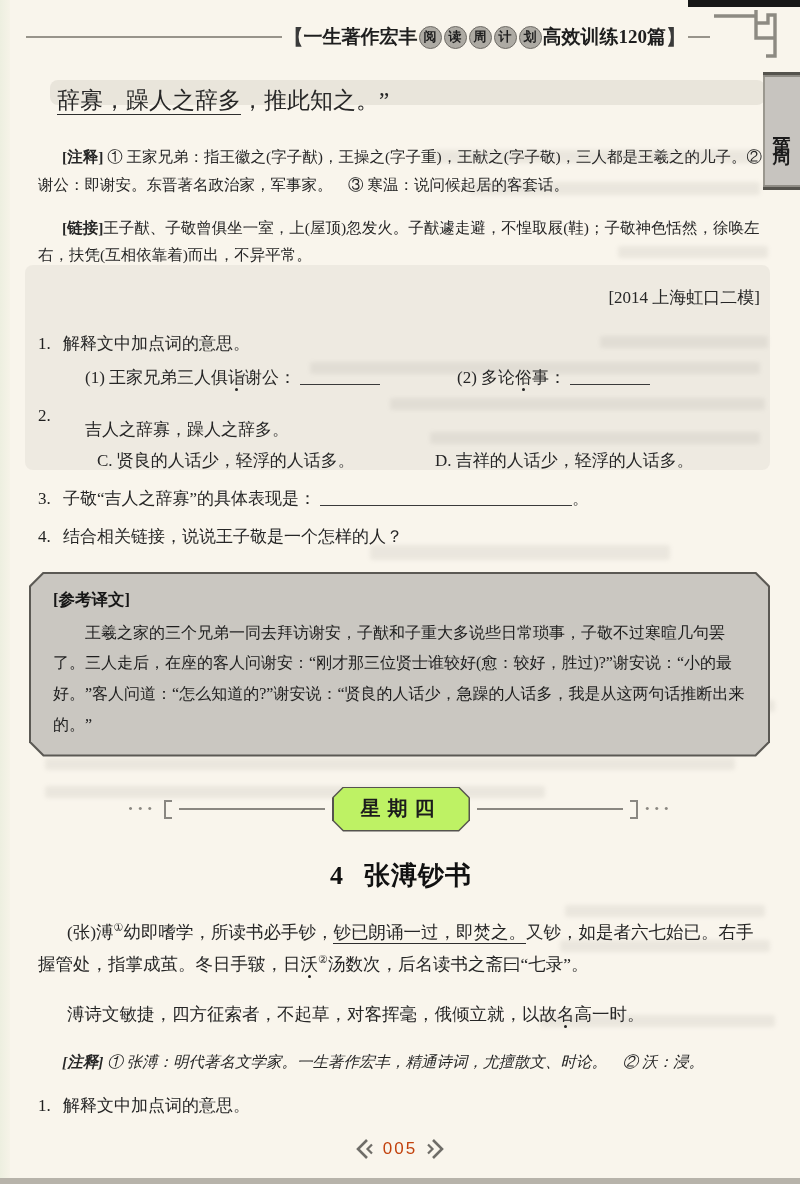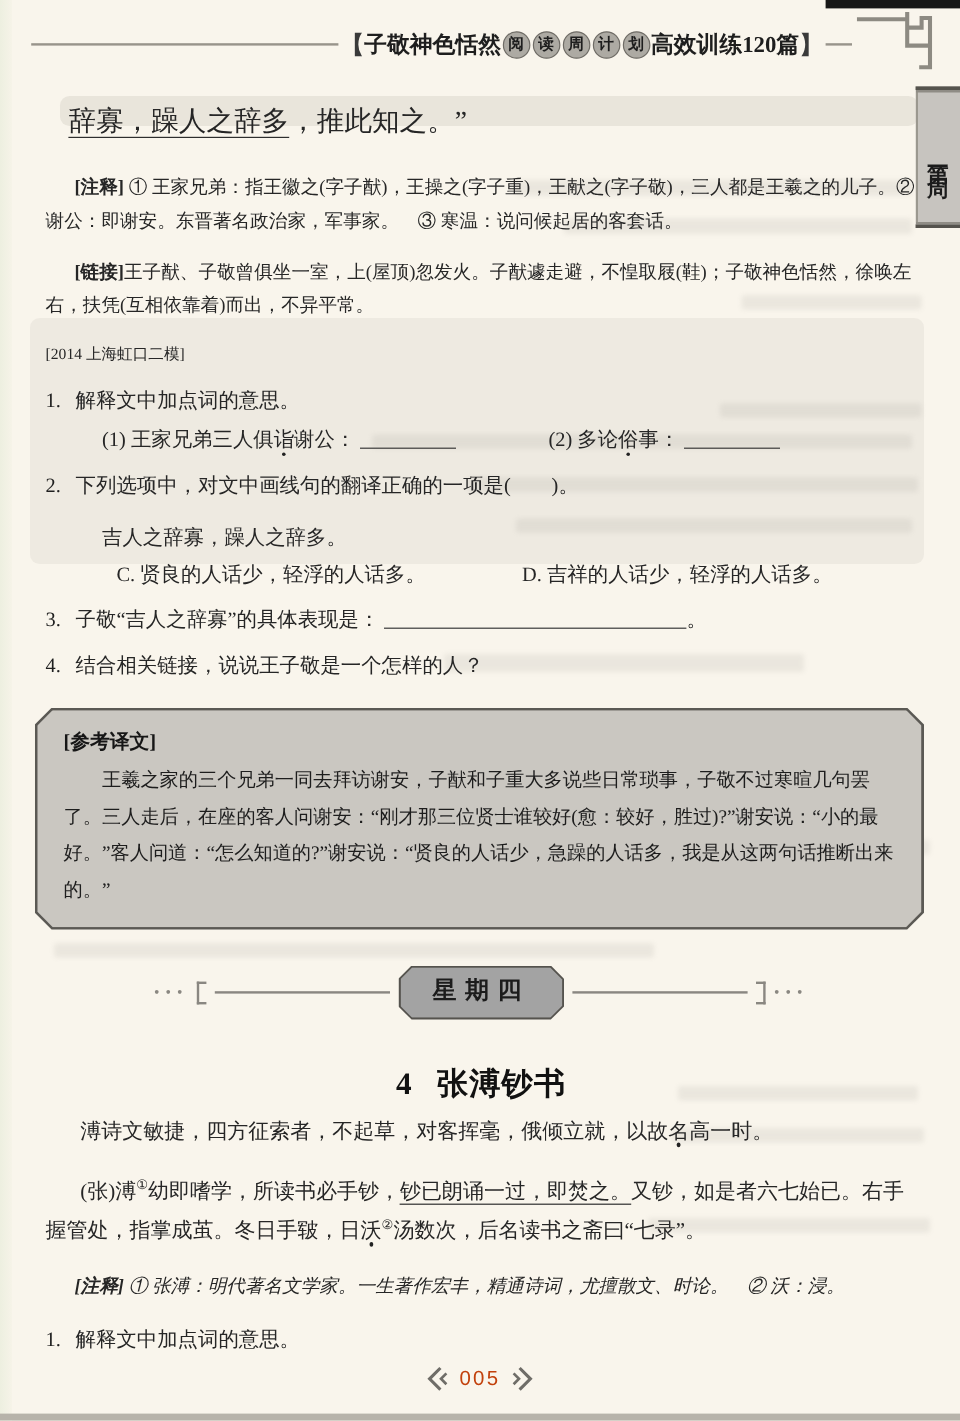--- a/index.html
+++ b/index.html
@@ -32,21 +32,21 @@
     display:flex; align-items:center; justify-content:center; }
   .side-tab span { writing-mode:vertical-rl; font-size:18px; font-weight:bold;
     letter-spacing:6px; color:#1b1b1b; }
 
   
   .content { position:absolute; left:38px; right:36px; top:58px; font-size:17px; line-height:1.7; }
   .p-opening { padding-left:19px; font-size:23px; }
   .u { border-bottom:1.3px solid #2e2e2e; padding-bottom:1px; }
   .note-para { font-size:15.5px; line-height:1.78; margin-top:9px; text-indent:1.55em; }
   .note-label { font-weight:bold; }
-  .source-line { text-align:left; font-size:13px; margin-top:4px; padding-right:4px; }
+  .source-line { text-align:right; font-size:17px; margin-top:4px; padding-right:4px; }
 
   .q { display:flex; margin-top:9px; }
   .q-num { flex:none; width:25px; color:#1f1f1f; }
   .q-body { flex:1; }
   .sub-items { display:flex; margin-top:5px; padding-left:22px; }
   .sub-item-a { width:372px; flex:none; }
   .blank { display:inline-block; width:80px; height:15px; border-bottom:1.3px solid #3a3a3a;
     vertical-align:-2px; margin-left:4px; }
   .blank.long { width:252px; }
   .dotc { position:relative; }
@@ -70,27 +70,27 @@
   .divider { margin-top:30px; display:flex; align-items:center; justify-content:center;
     gap:7px; color:#8a8781; }
   .div-dots { font-size:13px; letter-spacing:5px; line-height:1; transform:translateY(-1px); }
   .div-bracket { width:6px; height:15px; border:2px solid #8a8781; flex:none; }
   .div-bracket.l { border-right:none; }
   .div-bracket.r { border-left:none; }
   .div-line { width:146px; height:2px; background:#8a8781; flex:none; }
   .oct-outer { background:#55534e; padding:1.5px; flex:none;
     clip-path:polygon(11px 0,calc(100% - 11px) 0,100% 11px,100% calc(100% - 11px),
       calc(100% - 11px) 100%,11px 100%,0 calc(100% - 11px),0 11px); }
-  .oct-inner { background:#a3a3a3; padding:3px 27px 5px; font-size:20px; font-weight:bold;
+  .oct-inner { background:#bef264; padding:3px 27px 5px; font-size:20px; font-weight:bold;
     letter-spacing:7px; color:#1c1c1c;
     clip-path:polygon(10px 0,calc(100% - 10px) 0,100% 10px,100% calc(100% - 10px),
       calc(100% - 10px) 100%,10px 100%,0 calc(100% - 10px),0 10px); }
 
   
-  .lesson-title { margin-top:32px; text-align:center; font-size:26px; font-weight:bold;
+  .lesson-title { margin-top:22px; text-align:center; font-size:26px; font-weight:bold;
     color:#111; letter-spacing:1px; }
   .lesson-title .t { margin-left:20px; }
   .passage { margin-top:18px; font-size:17.5px; line-height:1.86; text-indent:1.65em; }
   .passage.second { margin-top:0; }
   sup.circ { font-size:11px; }
 
   
   .footer { position:absolute; left:0; bottom:24px; width:100%; display:flex;
     justify-content:center; align-items:center; gap:9px; color:#6f6d68; }
   .page-num { font-size:17px; letter-spacing:2px; color:#c2410c;
@@ -123,21 +123,21 @@
   <div class="smudge" style="left:45px;top:758px;width:690px;height:12px;"></div>
   <div class="smudge" style="left:45px;top:786px;width:500px;height:12px;"></div>
   <div class="smudge" style="left:565px;top:905px;width:200px;height:12px;"></div>
   <div class="smudge" style="left:560px;top:940px;width:210px;height:12px;"></div>
   <div class="smudge" style="left:540px;top:1015px;width:235px;height:12px;"></div>
 
   <header class="header">
     <div class="hline"></div>
     <div class="header-title">
       <span class="lens">【</span>
-      <span>子敬神色恬然</span>
+      <span>一生著作宏丰</span>
       <span class="circle-char">阅</span>
       <span class="circle-char">读</span>
       <span class="circle-char">周</span>
       <span class="circle-char">计</span>
       <span class="circle-char">划</span>
       <span>高效训练120篇</span>
       <span class="lens">】</span>
     </div>
     <div class="hline right"></div>
     <svg class="corner-orn" width="64" height="54" viewBox="0 0 64 54">
@@ -176,21 +176,20 @@
           <span>
             <span>(2) </span><span>多论</span><span class="dotc">俗</span><span>事：</span><span class="blank"></span>
           </span>
         </div>
       </div>
     </div>
 
     <div class="q">
       <span class="q-num">2.</span>
       <div class="q-body">
-        <span>下列选项中，对文中画线句的翻译正确的一项是(　　)。</span>
         <div class="quote-line">吉人之辞寡，躁人之辞多。</div>
         <div class="opts">
           <span class="opt-a">C. 贤良的人话少，轻浮的人话多。</span>
           <span>D. 吉祥的人话少，轻浮的人话多。</span>
         </div>
       </div>
     </div>
 
     <div class="q">
       <span class="q-num">3.</span>
@@ -222,26 +221,26 @@
       </span>
       <span class="div-line"></span>
       <span class="div-bracket r"></span>
       <span class="div-dots">•••</span>
     </div>
 
     <h2 class="lesson-title" style="margin-bottom:0;">
       <span>4</span><span class="t">张溥钞书</span>
     </h2>
 
+    <p class="passage">
+      <span>(张)溥</span><sup class="circ">①</sup><span>幼即嗜学，所读书必手钞，</span><span class="u">钞已朗诵一过，即焚之。</span><span>又钞，如是者六七始已。右手握管处，指掌成茧。冬日手皲，日</span><span class="dotc">沃</span><sup class="circ">②</sup><span>汤数次，后名读书之斋曰“七录”。</span>
+    </p>
+
     <p class="passage second">
       <span>溥诗文敏捷，四方征索者，不起草，对客挥毫，俄倾立就，以故</span><span class="dotc">名</span><span>高一时。</span>
-    </p>
-
-    <p class="passage">
-      <span>(张)溥</span><sup class="circ">①</sup><span>幼即嗜学，所读书必手钞，</span><span class="u">钞已朗诵一过，即焚之。</span><span>又钞，如是者六七始已。右手握管处，指掌成茧。冬日手皲，日</span><span class="dotc">沃</span><sup class="circ">②</sup><span>汤数次，后名读书之斋曰“七录”。</span>
     </p>
 
     <p class="note-para" style="margin-top:2px;font-style:italic;">
       <span class="note-label">[注释]</span><span> ① 张溥：明代著名文学家。一生著作宏丰，精通诗词，尤擅散文、时论。　② 沃：浸。</span>
     </p>
 
 
     <div class="q" style="margin-top:16px;">
       <span class="q-num">1.</span>
       <div class="q-body">

